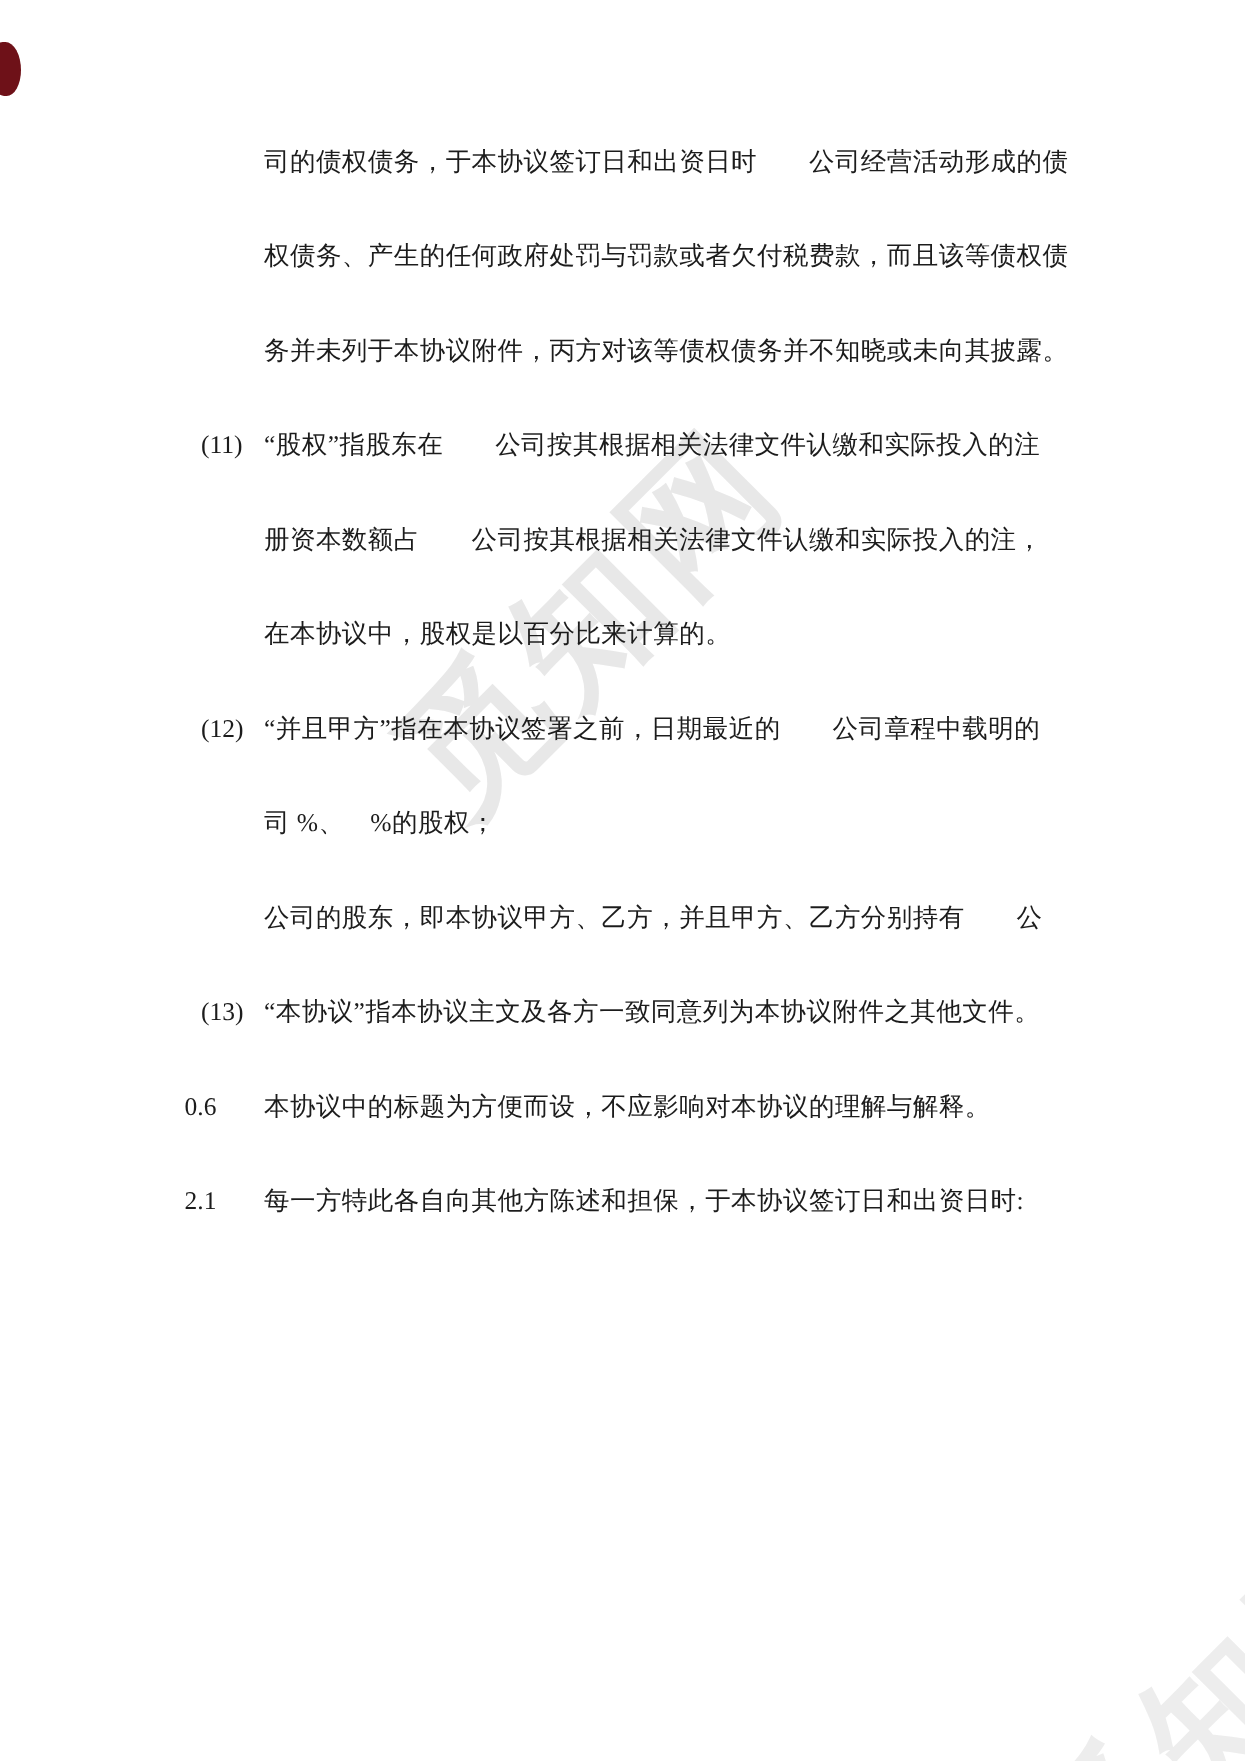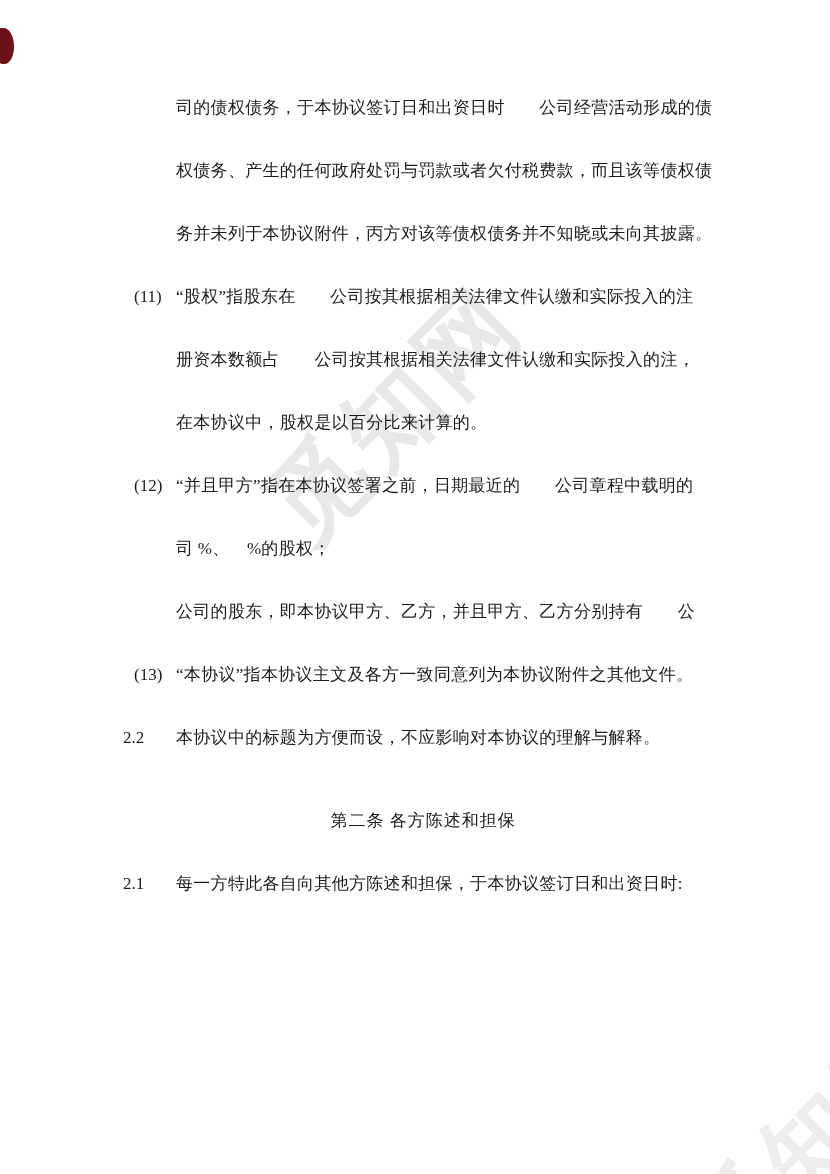--- a/index.html
+++ b/index.html
@@ -99,26 +99,25 @@
       <div class="line">司 %、　%的股权；</div>
       <div class="line">公司的股东，即本协议甲方、乙方，并且甲方、乙方分别持有　　公</div>
     </div>
 
     <div class="item">
       <span class="num paren">(13)</span>
       <div class="line">“本协议”指本协议主文及各方一致同意列为本协议附件之其他文件。</div>
     </div>
 
     <div class="item">
-      <span class="num">2.2</span>
+      <span class="num">0.6</span>
       <div class="line">本协议中的标题为方便而设，不应影响对本协议的理解与解释。</div>
     </div>
 
 
-    <div class="heading">第二条 各方陈述和担保</div>
 
     <div class="item">
       <span class="num">2.1</span>
       <div class="line">每一方特此各自向其他方陈述和担保，于本协议签订日和出资日时:</div>
     </div>
 
   </div>
 </div>
 
 </body></html>

